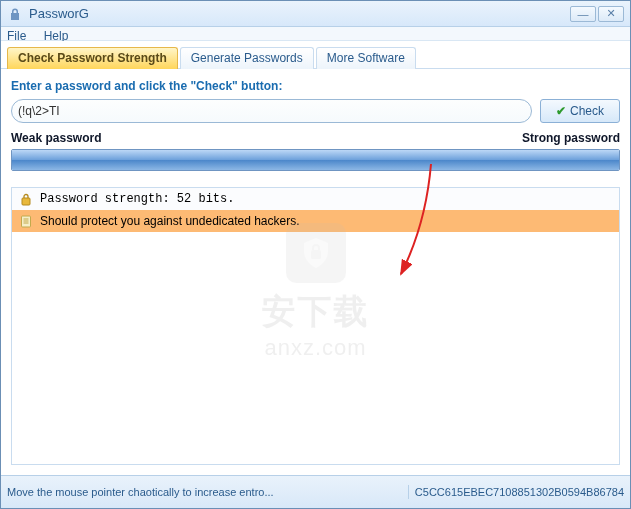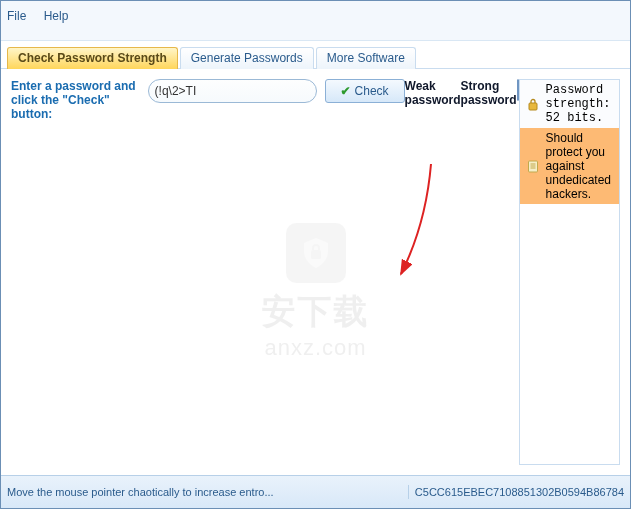--- a/index.html
+++ b/index.html
@@ -6,28 +6,28 @@
 body { font-family: "Segoe UI", Tahoma, sans-serif; font-size: 12px; background: #fff; width: 631px; height: 509px; overflow: hidden; }
 
 .window { width: 631px; height: 509px; border: 1px solid #6b8fb5; background: #fff; display: flex; flex-direction: column; }
 
 .titlebar { height: 26px; background: linear-gradient(#eaf3fc, #d7e8fa); display: flex; align-items: center; padding: 0 6px; border-bottom: 1px solid #b7d0e8; }
 .titlebar .icon { width: 16px; height: 16px; margin-right: 6px; display:flex; align-items:center; justify-content:center; }
 .titlebar .title { flex: 1; color: #2a5b8c; font-size: 13px; }
 .titlebar .winbtns { display: flex; gap: 2px; }
 .titlebar .winbtn { width: 26px; height: 16px; border: 1px solid #9bb9d6; border-radius: 2px; background: linear-gradient(#f4f9fe,#dceaf8); display:flex; align-items:center; justify-content:center; color:#5a7fa8; cursor:pointer; font-size:11px; }
 
-.menubar { height: 40px; padding: 8px 6px; background: #f3f8fd; border-bottom: 1px solid #d9e7f4; }
+.menubar { height: 14px; padding: 2px 6px; background: #f3f8fd; border-bottom: 1px solid #d9e7f4; }
 .menubar span { margin-right: 14px; color: #2a5b8c; cursor: pointer; }
 
 .tabs { display: flex; align-items: flex-end; padding: 4px 6px 0 6px; background: #fff; border-bottom: 1px solid #c9dcef; height: 28px; position:relative; }
 .tab { padding: 3px 10px 4px; border: 1px solid #c9dcef; border-bottom: none; border-radius: 3px 3px 0 0; margin-right: 2px; background: linear-gradient(#ffffff,#edf4fb); color: #2a5b8c; cursor: pointer; position:relative; top:1px; }
 .tab.active { background: linear-gradient(#fff5c8, #ffd65b); border-color: #e6b84a; color: #5a4a18; font-weight: bold; z-index:2; }
 
-.content { flex: 1; padding: 10px; background: #fff; display:flex; flex-direction:row; position:relative; }
+.content { flex: 1; padding: 10px; background: #fff; display:flex; flex-direction:column; position:relative; }
 
 .section-label { color: #1a6cb0; font-weight: bold; margin-bottom: 6px; font-size: 12px; }
 
 .input-row { display: flex; gap: 8px; margin-bottom: 8px; }
 .pw-input { flex: 1; height: 24px; border: 1px solid #9bb9d6; border-radius: 12px; padding: 2px 6px; background: linear-gradient(#fdfefe,#f6fafd); font-size: 12px; color:#333; }
 .check-btn { width: 80px; height: 24px; border: 1px solid #8bb0d6; border-radius: 3px; background: linear-gradient(#f4f9fe,#d6e8f9); color: #2a5b8c; cursor: pointer; display:flex; align-items:center; justify-content:center; gap:4px; font-size:12px; }
 .check-btn .check-icon { color: #2d9a2d; font-weight:bold; }
 
 .strength-row { display: flex; justify-content: space-between; margin-bottom: 4px; color: #0f172a; font-weight: bold; font-size: 12px; }
 .progress { height: 22px; border: 1px solid #6f95c2; border-radius: 2px; background: #e9f1fa; margin-bottom: 16px; overflow:hidden; }
@@ -48,20 +48,32 @@
 
 .statusbar { height: 22px; background: linear-gradient(#e9f2fb,#d8e8f8); border-top: 1px solid #b7d0e8; display:flex; align-items:center; padding: 16px 6px; font-size: 11px; color: #2a5b8c; }
 .statusbar .st-left { flex:1; white-space:nowrap; overflow:hidden; text-overflow:ellipsis; }
 .statusbar .divider { width:1px; height:14px; background:#b7d0e8; margin:0 6px; }
 </style>
 </head>
 <body>
 
 <div class="window">
 
+  <div class="titlebar">
+    <span class="icon">
+      <svg width="14" height="14" viewBox="0 0 14 14">
+          <path d="M4 6V4.5a3 3 0 016 0V6h1v7H3V6h1zm1.5 0h3V4.5a1.5 1.5 0 00-3 0V6z" fill="#6f95c2"></path>
+        </svg>
+    </span>
+    <span class="title">PassworG</span>
+    <div class="winbtns">
+      <div class="winbtn">—</div>
+      <div class="winbtn">✕</div>
+    </div>
+  </div>
 
   <div class="menubar">
     <span>File</span>
     <span>Help</span>
   </div>
 
   <div class="tabs">
     <div class="tab active">Check Password Strength</div>
     <div class="tab">Generate Passwords</div>
     <div class="tab">More Software</div>

